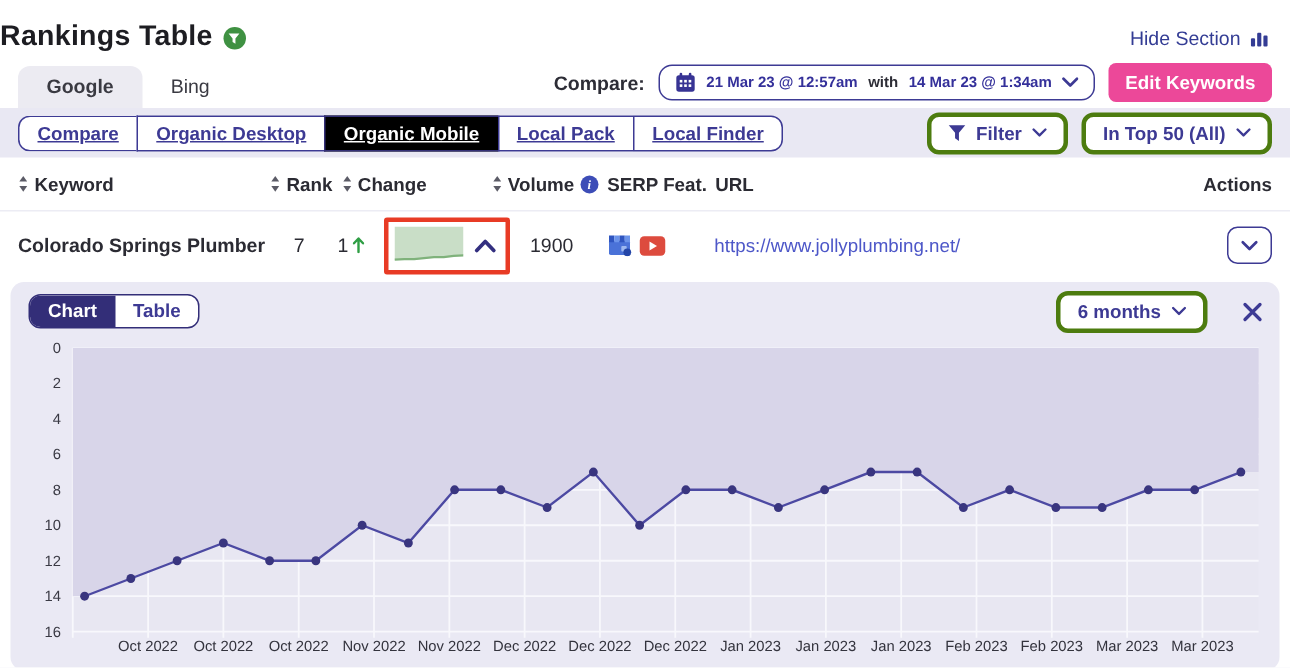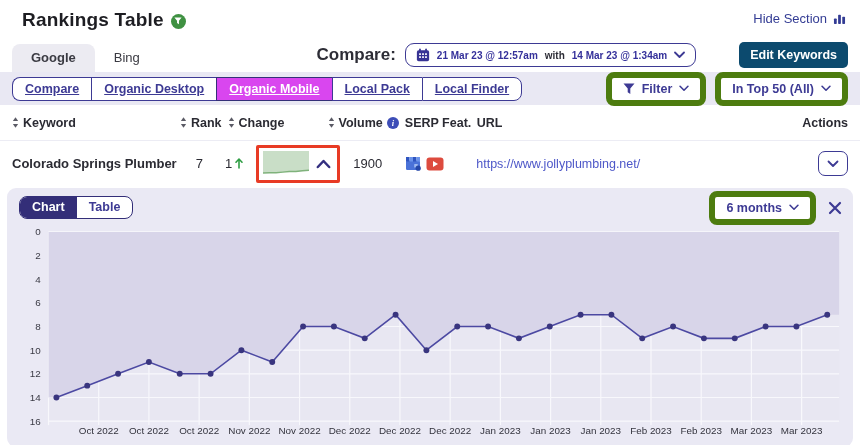--- a/index.html
+++ b/index.html
@@ -1,46 +1,46 @@
 <!DOCTYPE html>
 <html><head>
 <meta charset="utf-8">
 <style>
   * { box-sizing: border-box; margin: 0; padding: 0; }
   html,body { background:#fff; }
   body { font-family: "Liberation Sans", sans-serif; }
   .page { position:relative; width:860px; height:445px; background:#fff; overflow:hidden; }
 
   
-  .topbar { height:40px; padding:9px 14px 0 22px; display:flex; justify-content:space-between; align-items:flex-start; }
+  .topbar { height:40px; padding:9px 14px 0 0; display:flex; justify-content:space-between; align-items:center; }
   .title-row { display:flex; align-items:center; gap:7px; }
   .page-title { font-size:19px; font-weight:800; color:#1d1d22; letter-spacing:.2px; }
   .badge { width:15px; height:15px; border-radius:50%; background:#3f9142; display:inline-flex; align-items:center; justify-content:center; margin-top:2px; }
   .hide-link { display:flex; align-items:center; gap:6px; color:#333c94; font-size:13px; font-weight:400; cursor:pointer; margin-top:2px; }
 
   
   .band2 { height:32px; padding:0 12px; display:flex; justify-content:space-between; align-items:flex-end; }
   .tabs { display:flex; }
   .tab { padding:6px 19px 7px; font-size:13px; color:#3a3a42; border-radius:8px 8px 0 0; cursor:pointer; }
   .tab.active { background:#ecebf2; font-weight:600; }
   .compare-wrap { display:flex; align-items:center; gap:9px; padding-bottom:4px; }
-  .compare-label { font-size:17px; font-weight:700; color:#2d2d36; }
+  .compare-label { font-size:13px; font-weight:700; color:#2d2d36; }
   .daterange { display:flex; align-items:center; gap:7px; border:1px solid #3d3a94; border-radius:9px; padding:4px 10px; background:#fff; color:#34309a; font-size:10px; font-weight:600; cursor:pointer; }
   .daterange .with { color:#2d2d36; }
-  .btn-green { background:#0c4a6e; color:#fff; font-family:inherit; font-size:12.5px; font-weight:700; padding:6px 11px; border-radius:5px; border:none; cursor:pointer;margin-left:34px; }
+  .btn-green { background:#ec4899; color:#fff; font-family:inherit; font-size:12.5px; font-weight:700; padding:6px 11px; border-radius:5px; border:none; cursor:pointer; }
 
   
   .filter-strip { height:33px; background:#e9e8f3; display:flex; align-items:center; justify-content:space-between; padding:0 12px; }
   .segmented { display:flex; }
   .seg { background:#fff; border:1px solid #3d3a94; border-right-width:0; padding:4px 12px; font-size:12.5px; font-weight:600; color:#3d3a94; cursor:pointer; white-space:nowrap;text-decoration:underline; }
   .seg:first-child { border-radius:8px 0 0 8px; }
   .seg:last-child { border-right-width:1px; border-radius:0 8px 8px 0; }
-  .seg.active { background:#d946ef; border-color:#353078; color:#fff;text-align:right; }
+  .seg.active { background:#000000; border-color:#353078; color:#fff;text-align:right; }
   .right-controls { display:flex; gap:9px; }
-  .btn-outline { display:flex; align-items:center; gap:7px; background:#fff; border:6px solid #4d7c0f; border-radius:8px; padding:4px 11px; font-family:inherit; font-size:12.5px; font-weight:600; color:#3d3a94; cursor:pointer; white-space:nowrap; }
+  .btn-outline { display:flex; align-items:center; gap:7px; background:#fff; border:3px solid #4d7c0f; border-radius:8px; padding:4px 11px; font-family:inherit; font-size:12.5px; font-weight:600; color:#3d3a94; cursor:pointer; white-space:nowrap; }
 
   
   .thead { height:36px; display:flex; align-items:center; padding:0 12px; font-size:12.5px; font-weight:700; color:#2b2b33; border-bottom:1px solid #ececf4; }
   .trow  { height:45px; display:flex; align-items:center; padding:0 12px; font-size:13px; color:#2b2b33; }
   .c-kw   { flex:0 0 168px; display:flex; align-items:center; gap:4px; }
   .c-rank { flex:0 0 34px;  display:flex; align-items:center; gap:4px; justify-content:flex-end; }
   .c-chg  { flex:0 0 106px; display:flex; align-items:center; gap:4px; padding-left:6px; }
   .c-vol  { flex:0 0 58px;  display:flex; align-items:center; gap:4px; justify-content:flex-end; }
   .c-serp { flex:0 0 78px;  display:flex; align-items:center; gap:4px; padding-left:6px; }
   .c-url  { flex:1; display:flex; align-items:center; }
@@ -55,21 +55,21 @@
   .url-link { color:#4d57c8; font-size:12.5px; text-decoration:none; cursor:pointer; }
   .act-btn { width:30px; height:25px; border:1.5px solid #3d3a94; border-radius:7px; background:#fff; display:flex; align-items:center; justify-content:center; cursor:pointer; }
   .info-i { width:12px; height:12px; border-radius:50%; background:#3d4db7; color:#fff; font-size:8.5px; font-weight:700; display:inline-flex; align-items:center; justify-content:center; font-family:"Liberation Serif", serif; font-style:italic; }
 
   
   .chart-section { margin:2px 7px 0; height:259px; background:#eae9f4; border-radius:9px; padding:7px 8px 0; }
   .chart-head { display:flex; justify-content:space-between; align-items:center; height:25px; padding:0 3px 0 4px; }
   .toggle { display:flex; border:1px solid #332e78; border-radius:8px; overflow:hidden; background:#fff; }
   .toggle .t { padding:3px 12px 4px; font-size:12.5px; font-weight:600; color:#3d3a94; cursor:pointer; }
   .toggle .t.active { background:#332e78; color:#fff; }
-  .range-wrap { display:flex; align-items:center; gap:12px; }
+  .range-wrap { display:flex; align-items:center; gap:23px; }
   #rankChart { display:block; width:100%; height:auto; margin-top:4px; }
   svg text { font-family:"Liberation Sans", sans-serif; }
 </style>
 </head>
 <body>
 
 <div class="page">
 
   <div class="topbar">
     <div class="title-row">

